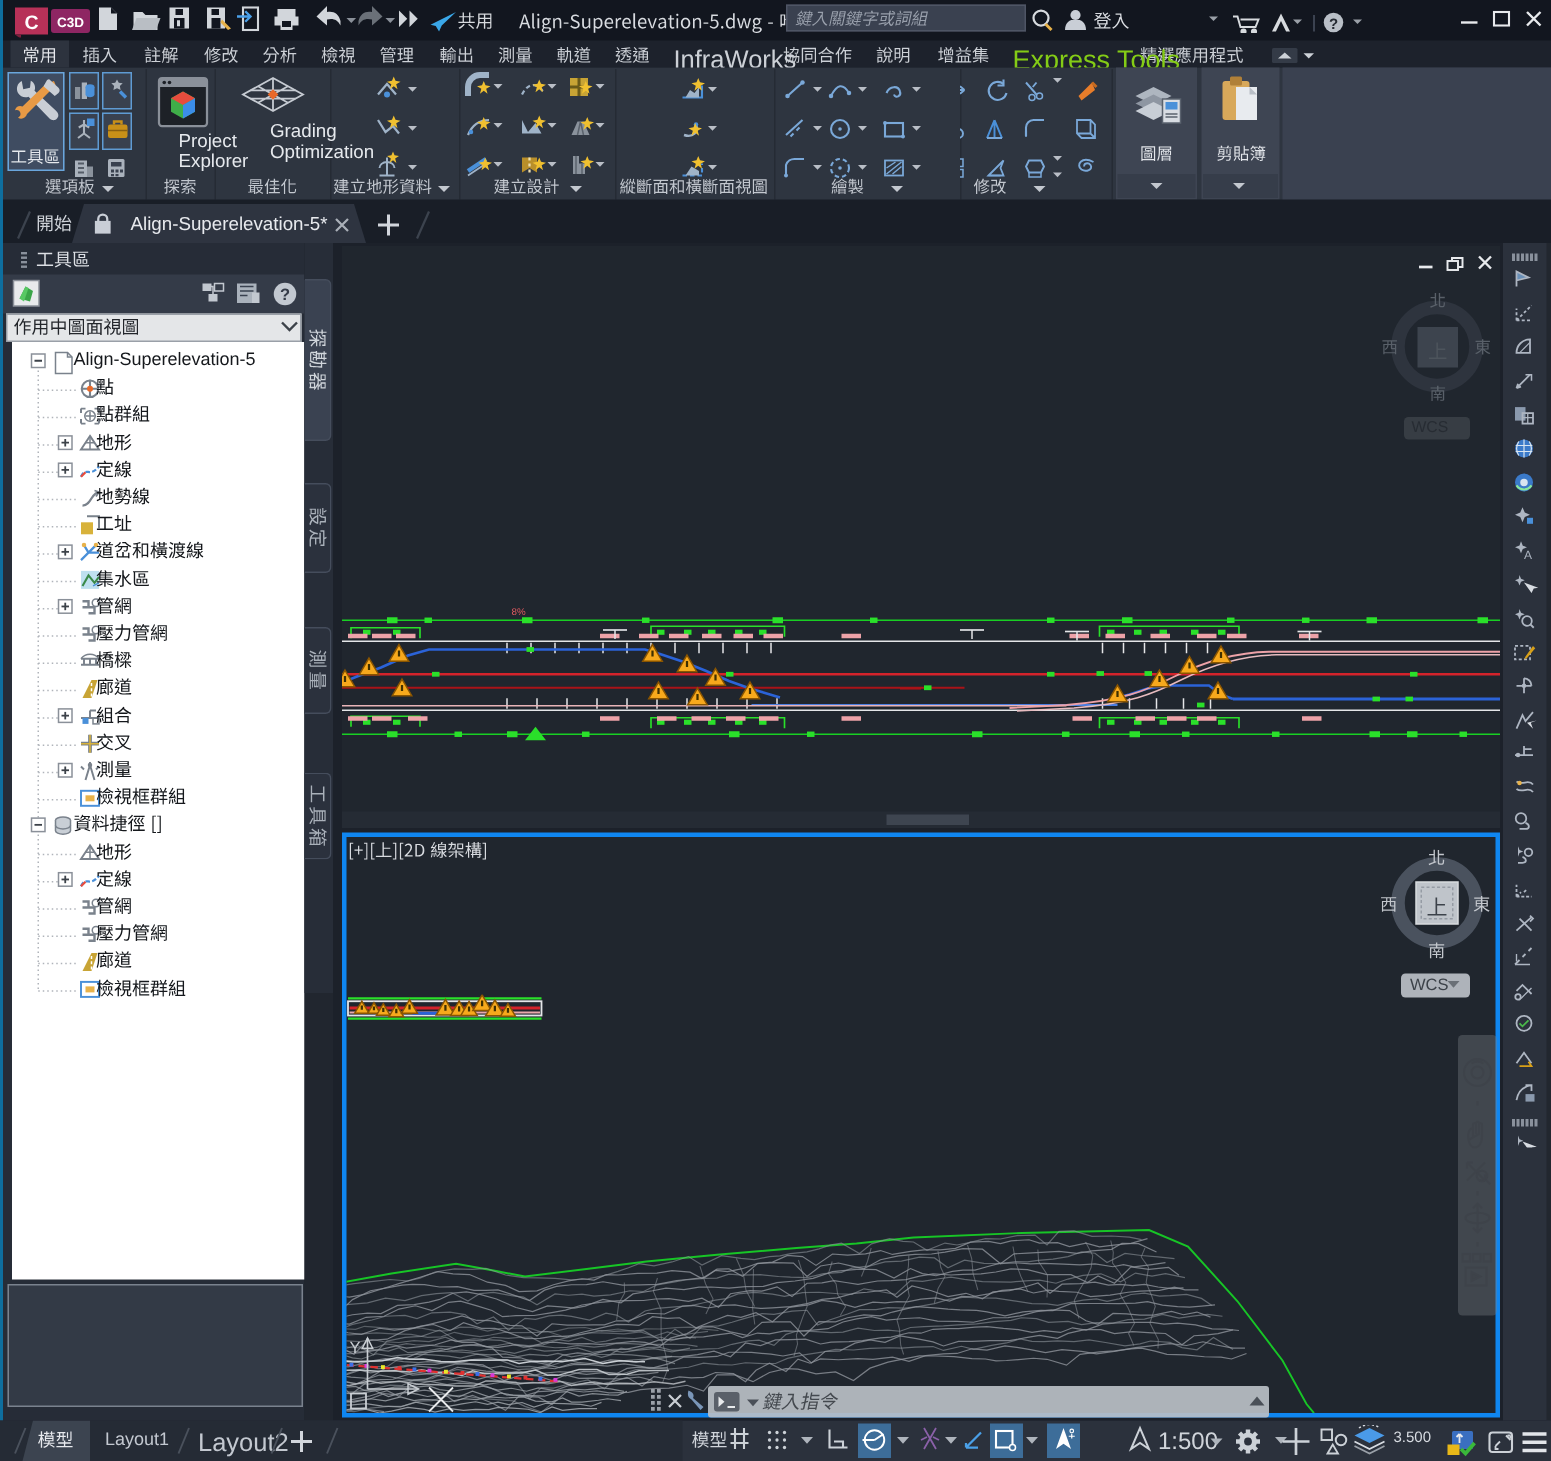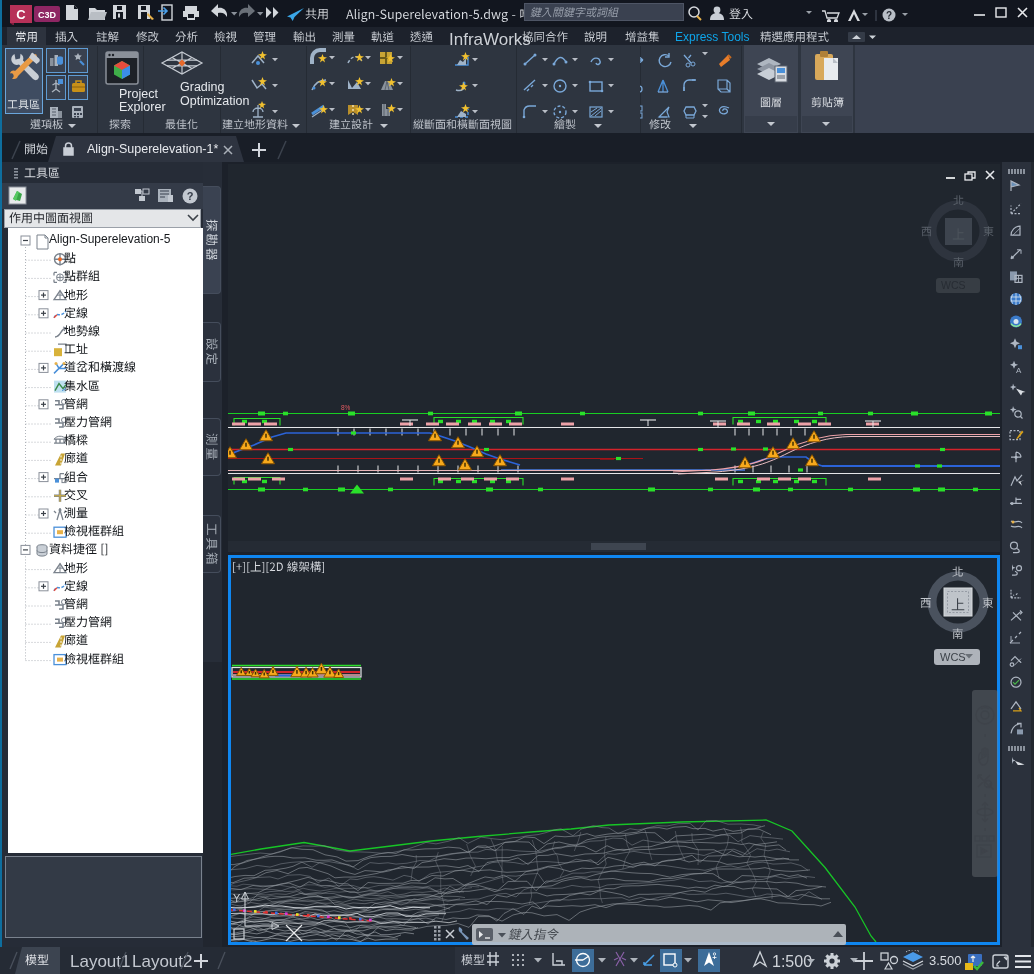--- a/index.html
+++ b/index.html
@@ -122,21 +122,21 @@
 <svg class="ab " style="left:584px;top:30px" width="27" height="14" viewBox="0 -10.1 27 12.2">
       <path fill="#ccd0d6" d="M0.9 -6.2L0.9 -5.5L4.1 -5.5L4.1 -6.2ZM0.9 -4.7L0.9 -4L4.1 -4L4.1 -4.7ZM0.5 -7.7L0.5 -7L4.5 -7L4.5 -7.7ZM1.7 -9.4C2 -8.9 2.3 -8.2 2.4 -7.8L3.2 -8.1C3 -8.5 2.7 -9.1 2.4 -9.6ZM6.3 -5.8L9.1 -5.8L9.1 -3.9L6.3 -3.9ZM8 -9.2C8.9 -8.2 9.9 -6.9 10.4 -6L11.1 -6.5C10.6 -7.3 9.5 -8.6 8.6 -9.6ZM0.9 -3.1L0.9 0.8L1.7 0.8L1.7 0.2L4.2 0.2L4.2 -3.1ZM1.7 -2.4L3.4 -2.4L3.4 -0.5L1.7 -0.5ZM6.3 -9.5C5.9 -8.4 5.1 -7.3 4.2 -6.5C4.4 -6.4 4.7 -6.1 4.9 -5.9C5.1 -6.1 5.2 -6.3 5.4 -6.5L5.4 -3.1L6.4 -3.1C6.3 -1.6 5.9 -0.4 4.3 0.3C4.5 0.5 4.8 0.8 4.9 1C6.6 0.1 7.1 -1.3 7.3 -3.1L8.2 -3.1L8.2 -0.4C8.2 0.5 8.4 0.7 9.2 0.7C9.3 0.7 9.9 0.7 10.1 0.7C10.8 0.7 11 0.4 11.1 -1.1C10.8 -1.1 10.5 -1.3 10.3 -1.4C10.3 -0.2 10.2 -0 10 -0C9.9 -0 9.4 -0 9.3 -0C9.1 -0 9 -0.1 9 -0.4L9 -3.1L9.9 -3.1L9.9 -6.5L5.5 -6.5C6.1 -7.3 6.7 -8.3 7.2 -9.3ZM15.4 -5.2L15.4 -2.9L13.2 -2.9L13.2 -5.2ZM15.4 -6L13.2 -6L13.2 -8.2L15.4 -8.2ZM12.4 -9L12.4 -1L13.2 -1L13.2 -2.1L16.2 -2.1L16.2 -9ZM21.3 -8.4L21.3 -6.4L18.1 -6.4L18.1 -8.4ZM17.3 -9.2L17.3 -5.1C17.3 -3.3 17.1 -1.1 15.1 0.4C15.3 0.5 15.6 0.8 15.7 1C17.1 -0 17.7 -1.4 17.9 -2.8L21.3 -2.8L21.3 -0.2C21.3 -0 21.2 0.1 21 0.1C20.8 0.1 20.1 0.1 19.4 0C19.5 0.3 19.6 0.7 19.7 0.9C20.7 0.9 21.3 0.9 21.7 0.7C22 0.6 22.2 0.3 22.2 -0.2L22.2 -9.2ZM21.3 -5.6L21.3 -3.6L18 -3.6C18.1 -4.1 18.1 -4.6 18.1 -5.1L18.1 -5.6Z"></path>
     </svg>
 <svg class="ab " style="left:625px;top:30px" width="38" height="14" viewBox="0 -10.1 38 12.2">
       <path fill="#ccd0d6" d="M5.4 -6.9C5.7 -6.3 6 -5.6 6.1 -5.2L6.7 -5.4C6.6 -5.9 6.2 -6.5 5.9 -7ZM8.8 -7C8.6 -6.5 8.2 -5.8 7.9 -5.4L8.4 -5.2C8.7 -5.6 9.1 -6.2 9.4 -6.8ZM0.5 -1.5L0.7 -0.6C1.7 -1 2.9 -1.5 4 -1.9L3.8 -2.7L2.7 -2.3L2.7 -6L3.8 -6L3.8 -6.9L2.7 -6.9L2.7 -9.5L1.9 -9.5L1.9 -6.9L0.6 -6.9L0.6 -6L1.9 -6L1.9 -2ZM5.1 -9.3C5.4 -8.9 5.7 -8.3 5.9 -8L6.7 -8.4C6.5 -8.7 6.1 -9.2 5.8 -9.6ZM4.3 -8L4.3 -4.2L10.4 -4.2L10.4 -8L8.9 -8C9.2 -8.4 9.5 -8.9 9.8 -9.4L8.9 -9.7C8.7 -9.2 8.3 -8.5 8 -8ZM5 -7.4L7 -7.4L7 -4.8L5 -4.8ZM7.7 -7.4L9.7 -7.4L9.7 -4.8L7.7 -4.8ZM5.7 -1.2L9.1 -1.2L9.1 -0.3L5.7 -0.3ZM5.7 -1.8L5.7 -2.8L9.1 -2.8L9.1 -1.8ZM4.9 -3.4L4.9 0.9L5.7 0.9L5.7 0.3L9.1 0.3L9.1 0.9L9.9 0.9L9.9 -3.4ZM18.3 -5.5C19.5 -5 21 -4.3 21.8 -3.9L22.2 -4.6C21.4 -5 19.9 -5.7 18.7 -6.1ZM15.5 -6.1C14.8 -5.5 13.3 -4.7 12.3 -4.3C12.5 -4.2 12.7 -3.9 12.8 -3.7C13.8 -4.2 15.3 -5 16.1 -5.7ZM13.5 -3.8L13.5 -0.2L12 -0.2L12 0.6L22.5 0.6L22.5 -0.2L21.1 -0.2L21.1 -3.8ZM14.3 -0.2L14.3 -3.1L15.7 -3.1L15.7 -0.2ZM16.5 -0.2L16.5 -3.1L18 -3.1L18 -0.2ZM18.8 -0.2L18.8 -3.1L20.3 -3.1L20.3 -0.2ZM19.7 -9.7C19.4 -9 18.9 -8.2 18.5 -7.6L19.1 -7.4L15.4 -7.4L16 -7.7C15.8 -8.2 15.3 -9 14.8 -9.6L14.1 -9.3C14.5 -8.7 15 -7.9 15.2 -7.4L12.2 -7.4L12.2 -6.6L22.3 -6.6L22.3 -7.4L19.2 -7.4C19.7 -7.9 20.1 -8.7 20.6 -9.4ZM26.8 -1.3C26.1 -0.8 24.6 -0.3 23.5 -0.1C23.6 0 23.9 0.3 24 0.6C25.2 0.3 26.7 -0.3 27.5 -1ZM29.8 -0.8C31 -0.4 32.5 0.1 33.3 0.5L33.8 -0.2C33 -0.5 31.4 -1 30.3 -1.4ZM28.3 -3.4L28.3 -2.6L23.6 -2.6L23.6 -1.9L28.3 -1.9L28.3 0.9L29.2 0.9L29.2 -1.9L33.9 -1.9L33.9 -2.6L29.2 -2.6L29.2 -3.4ZM28.6 -6.3L28.6 -5.6L25.8 -5.6L25.8 -6.3ZM28.3 -9.5C28.5 -9.2 28.7 -8.8 28.8 -8.4L26.3 -8.4C26.5 -8.8 26.7 -9.2 26.9 -9.5L26 -9.7C25.5 -8.7 24.6 -7.4 23.3 -6.4C23.5 -6.3 23.8 -6 24 -5.9C24.3 -6.2 24.7 -6.5 25 -6.8L25 -3.1L25.8 -3.1L25.8 -3.5L33.6 -3.5L33.6 -4.2L29.5 -4.2L29.5 -5L32.8 -5L32.8 -5.6L29.5 -5.6L29.5 -6.3L32.7 -6.3L32.7 -7L29.5 -7L29.5 -7.7L33.2 -7.7L33.2 -8.4L29.8 -8.4C29.6 -8.8 29.4 -9.3 29.1 -9.7ZM28.6 -7L25.8 -7L25.8 -7.7L28.6 -7.7ZM28.6 -5L28.6 -4.2L25.8 -4.2L25.8 -5Z"></path>
     </svg>
 <svg class="ab " style="left:760px;top:30px" width="73" height="14" viewBox="0 -10.1 73 12.2">
       <path fill="#ccd0d6" d="M1.5 -4.3C1.3 -3.3 0.8 -2 0.3 -1.3C0.4 -1.1 0.6 -0.7 0.7 -0.5C1.3 -1.3 1.8 -2.9 2.1 -4.1ZM3.6 -4.3L3.1 -4C3.3 -3.5 4 -2.2 4.1 -1.6L4.7 -2.2C4.6 -2.6 3.8 -4 3.6 -4.3ZM0.6 -8.8C0.8 -8 1.1 -6.9 1.2 -6.3L1.8 -6.5C1.7 -7.1 1.5 -8.1 1.2 -8.9ZM3.9 -8.9C3.8 -8.2 3.4 -7.1 3.2 -6.4L3.7 -6.2C4 -6.8 4.4 -7.8 4.7 -8.6ZM0.5 -5.8L0.5 -5L2.2 -5L2.2 0.9L3 0.9L3 -5L4.4 -5L4.4 -5.8L3 -5.8L3 -9.6L2.2 -9.6L2.2 -5.8ZM7.4 -9.7L7.4 -8.7L4.7 -8.7L4.7 -8.1L7.4 -8.1L7.4 -7.3L5 -7.3L5 -6.7L7.4 -6.7L7.4 -5.9L4.6 -5.9L4.6 -5.3L11 -5.3L11 -5.9L8.2 -5.9L8.2 -6.7L10.7 -6.7L10.7 -7.3L8.2 -7.3L8.2 -8.1L10.9 -8.1L10.9 -8.7L8.2 -8.7L8.2 -9.7ZM9.6 -2.4L9.6 -1.6L6 -1.6C6.1 -1.9 6.1 -2.2 6.1 -2.4ZM9.6 -3.1L6.1 -3.1L6.1 -3.9L9.6 -3.9ZM5.3 -4.6L5.3 -2.5C5.3 -1.5 5.2 -0.4 4.5 0.5C4.7 0.6 5 0.9 5.1 1.1C5.6 0.5 5.8 -0.2 6 -1L9.6 -1L9.6 0C9.6 0.1 9.5 0.2 9.4 0.2C9.2 0.2 8.8 0.2 8.2 0.2C8.3 0.4 8.5 0.7 8.5 0.9C9.2 0.9 9.7 0.9 10 0.8C10.3 0.7 10.4 0.4 10.4 0L10.4 -4.6ZM19.3 -1.9C20.1 -1.5 21 -0.9 21.4 -0.5L22.2 -0.9C21.7 -1.3 20.7 -1.9 19.8 -2.3ZM17.3 -2.3C16.8 -1.8 15.9 -1.3 15.1 -1C15.3 -0.9 15.6 -0.6 15.8 -0.5C16.6 -0.8 17.5 -1.4 18.1 -2ZM12.3 -9.2C12.8 -8.6 13.4 -7.8 13.7 -7.4L14.4 -7.8C14.1 -8.3 13.4 -9 12.9 -9.6ZM19.6 -5.6L19.6 -4.8L17.8 -4.8L17.8 -5.6L17 -5.6L17 -4.8L15.4 -4.8L15.4 -4.1L17 -4.1L17 -3L14.9 -3L14.9 -2.3L22.4 -2.3L22.4 -3L20.4 -3L20.4 -4.1L22 -4.1L22 -4.8L20.4 -4.8L20.4 -5.6ZM17.8 -4.1L19.6 -4.1L19.6 -3L17.8 -3ZM15.3 -5.5C15.5 -5.6 15.8 -5.7 18.4 -6.1C18.4 -6.3 18.4 -6.6 18.5 -6.8L16 -6.4L16 -7.3L18.3 -7.3L18.3 -9.2L15.3 -9.2L15.3 -6.8C15.3 -6.4 15.1 -6.3 15 -6.2C15.1 -6 15.2 -5.7 15.3 -5.5ZM16 -8.6L17.6 -8.6L17.6 -7.9L16 -7.9ZM18.9 -9.2L18.9 -6.9C18.9 -6.1 19.1 -5.8 19.9 -5.8C20.1 -5.8 21.3 -5.8 21.6 -5.8C21.9 -5.8 22.2 -5.8 22.3 -5.9C22.3 -6 22.3 -6.3 22.3 -6.5C22.1 -6.4 21.7 -6.4 21.5 -6.4C21.3 -6.4 20.2 -6.4 20 -6.4C19.7 -6.4 19.7 -6.5 19.7 -6.8L19.7 -7.2L22.1 -7.2L22.1 -9.2ZM19.7 -8.6L21.3 -8.6L21.3 -7.8L19.7 -7.8ZM12.2 -3.3C12.3 -3.4 12.6 -3.4 12.9 -3.4L13.9 -3.4C13.6 -1.7 12.8 -0.4 11.8 0.4C12 0.5 12.3 0.8 12.4 0.9C13 0.5 13.4 -0 13.8 -0.8C14.7 0.5 16.2 0.7 18.6 0.7C19.8 0.7 21.3 0.7 22.4 0.7C22.4 0.4 22.5 0 22.7 -0.2C21.5 -0.1 19.8 -0 18.6 -0C16.4 -0 14.9 -0.2 14.2 -1.5C14.4 -2.2 14.7 -3 14.8 -4L14.4 -4.2L14.2 -4.1L13.1 -4.1C13.7 -4.9 14.4 -6.2 14.8 -6.8L14.2 -7.1L14 -7L12 -7L12 -6.3L13.6 -6.3C13.2 -5.6 12.6 -4.6 12.4 -4.4C12.3 -4.2 12.1 -4.1 11.9 -4C12 -3.9 12.2 -3.5 12.2 -3.3ZM27.7 -1.8L27.7 -0.2C27.7 0.6 28 0.8 29 0.8C29.2 0.8 30.7 0.8 30.9 0.8C31.7 0.8 31.9 0.6 32 -0.6C31.8 -0.6 31.5 -0.7 31.3 -0.9C31.3 0 31.2 0.1 30.8 0.1C30.5 0.1 29.3 0.1 29.1 0.1C28.6 0.1 28.5 0.1 28.5 -0.2L28.5 -1.8ZM28.7 -2.1C29.4 -1.8 30.2 -1.3 30.6 -0.9L31.2 -1.5C30.7 -1.8 29.9 -2.3 29.2 -2.6ZM31.6 -1.6C32.3 -1 33 -0 33.3 0.6L34 0.3C33.7 -0.4 32.9 -1.3 32.3 -2ZM26.3 -1.8C26.1 -1.1 25.6 -0.3 25 0.2L25.7 0.6C26.4 0.1 26.8 -0.8 27 -1.6ZM30.8 -5.2L30.8 -4.6L29 -4.6L29 -5.2ZM30.4 -7.8C30.6 -7.5 30.8 -7.2 31 -6.9L29.2 -6.9C29.4 -7.2 29.5 -7.5 29.7 -7.8L28.9 -8C28.5 -7 27.8 -6 27.1 -5.3L27.1 -6.5C27.4 -6.9 27.6 -7.3 27.8 -7.7L27.1 -7.9C26.6 -6.9 25.9 -5.9 25 -5.2L25 -5.3L25 -8L33.9 -8L33.9 -8.8L29.8 -8.8C29.6 -9.1 29.3 -9.5 29.1 -9.9L28.3 -9.6C28.5 -9.4 28.7 -9.1 28.9 -8.8L24.3 -8.8L24.3 -5.3C24.3 -3.6 24.2 -1.3 23.3 0.4C23.5 0.5 23.9 0.8 24 0.9C24.9 -0.8 25 -3.2 25 -5C25.2 -4.9 25.4 -4.7 25.5 -4.6C25.8 -4.8 26.1 -5.2 26.3 -5.5L26.3 -2.5L27.1 -2.5L27.1 -5.3C27.3 -5.2 27.6 -4.9 27.7 -4.8C27.9 -5 28.1 -5.3 28.3 -5.5L28.3 -2.5L29 -2.5L29 -2.8L33.8 -2.8L33.8 -3.4L31.6 -3.4L31.6 -4.1L33.3 -4.1L33.3 -4.6L31.6 -4.6L31.6 -5.2L33.3 -5.2L33.3 -5.7L31.6 -5.7L31.6 -6.3L33.6 -6.3L33.6 -6.9L31.4 -6.9L31.7 -7C31.6 -7.3 31.3 -7.7 31 -8ZM30.8 -5.7L29 -5.7L29 -6.3L30.8 -6.3ZM30.8 -4.1L30.8 -3.4L29 -3.4L29 -4.1ZM36.3 -8.9L36.3 -4.7C36.3 -3.1 36.1 -1 34.9 0.4C35.1 0.5 35.4 0.8 35.5 1C36.4 0 36.8 -1.3 37 -2.6L39.9 -2.6L39.9 0.8L40.7 0.8L40.7 -2.6L43.8 -2.6L43.8 -0.3C43.8 -0 43.8 0 43.5 0C43.3 0 42.5 0.1 41.7 0C41.8 0.3 42 0.6 42 0.9C43.1 0.9 43.8 0.9 44.2 0.7C44.6 0.6 44.7 0.3 44.7 -0.3L44.7 -8.9ZM37.1 -8L39.9 -8L39.9 -6.2L37.1 -6.2ZM43.8 -8L43.8 -6.2L40.7 -6.2L40.7 -8ZM37.1 -5.4L39.9 -5.4L39.9 -3.4L37.1 -3.4C37.1 -3.9 37.1 -4.3 37.1 -4.7ZM43.8 -5.4L43.8 -3.4L40.7 -3.4L40.7 -5.4ZM52 -8.3L55.5 -8.3L55.5 -6.2L52 -6.2ZM51.2 -9.1L51.2 -5.4L56.4 -5.4L56.4 -9.1ZM56 -5C54.8 -4.6 52.6 -4.4 50.8 -4.3C50.9 -4.1 51 -3.8 51 -3.6C51.8 -3.7 52.6 -3.7 53.3 -3.8L53.3 -2.4L51.1 -2.4L51.1 -1.7L53.3 -1.7L53.3 -0.1L50.4 -0.1L50.4 0.6L57 0.6L57 -0.1L54.2 -0.1L54.2 -1.7L56.5 -1.7L56.5 -2.4L54.2 -2.4L54.2 -3.9C55.1 -4 55.9 -4.2 56.6 -4.3ZM50.2 -9.5C49.3 -9.1 47.8 -8.8 46.5 -8.6C46.6 -8.4 46.7 -8.1 46.7 -7.9C47.3 -8 47.9 -8.1 48.4 -8.2L48.4 -6.4L46.6 -6.4L46.6 -5.6L48.3 -5.6C47.9 -4.3 47.1 -2.8 46.3 -2C46.5 -1.8 46.7 -1.4 46.8 -1.2C47.4 -1.9 48 -3 48.4 -4.2L48.4 0.9L49.3 0.9L49.3 -4.1C49.7 -3.6 50.1 -3 50.3 -2.6L50.9 -3.3C50.6 -3.6 49.6 -4.6 49.3 -4.9L49.3 -5.6L50.7 -5.6L50.7 -6.4L49.3 -6.4L49.3 -8.4C49.8 -8.5 50.4 -8.7 50.8 -8.8ZM65.7 -9.1C66.3 -8.7 67 -8.1 67.3 -7.6L67.9 -8.2C67.6 -8.6 66.8 -9.2 66.2 -9.6ZM64 -9.6C64 -8.9 64 -8.2 64.1 -7.5L58.1 -7.5L58.1 -6.7L64.1 -6.7C64.4 -2.4 65.4 0.9 67.3 0.9C68.1 0.9 68.5 0.4 68.6 -1.7C68.4 -1.7 68.1 -1.9 67.9 -2.1C67.8 -0.6 67.7 0 67.3 0C66.2 0 65.3 -2.8 65 -6.7L68.4 -6.7L68.4 -7.5L65 -7.5C64.9 -8.2 64.9 -8.9 64.9 -9.6ZM58.2 -0.3L58.5 0.6C59.9 0.3 62 -0.2 64 -0.7L63.9 -1.5L61.5 -0.9L61.5 -4.1L63.6 -4.1L63.6 -5L58.5 -5L58.5 -4.1L60.6 -4.1L60.6 -0.8Z"></path>
     </svg>
 <div class="ab" style="left:449px;top:30px;font-size:17px;color:#ccd0d6">InfraWorks</div>
-<div class="ab" style="left:675px;top:30px;font-size:12px;color:#0ea5e9">Express Tools</div>
+<div class="ab" style="left:675px;top:30px;font-size:18px;color:#84cc16">Express Tools</div>
 <svg class="ab" style="left:848px;top:31px;" width="30" height="12" viewBox="0 0 30 12">
       <rect x="0" y="1" width="17" height="10" rx="1" fill="#343b47"></rect>
       <path d="M4 8 l4.5 -4 l4.5 4 z" fill="#cdd2d8"></path>
       <path d="M21 4.5 l3.5 3.5 l3.5 -3.5 z" fill="#cdd2d8"></path>
     </svg>
 
 <div class="ab" style="left:2px;top:45px;width:1032px;height:89px;background:#2e3540"></div>
 <div class="ab" style="left:855px;top:45px;width:179px;height:89px;background:#3a4150"></div>
 <div class="ab" style="left:97px;top:46px;width:1px;height:87px;background:#252b34"></div>
 <div class="ab" style="left:143px;top:46px;width:1px;height:87px;background:#252b34"></div>
@@ -525,21 +525,21 @@
     </svg>
 <svg class="ab" style="left:48px;top:136px;" width="200" height="26" viewBox="0 0 200 26">
       <path d="M8 0 H188 L196 26 H0 Z" fill="#2e3440"></path>
     </svg>
 <svg class="ab" style="left:62px;top:142px;" width="12" height="14" viewBox="0 0 12 14">
       <g fill="none" stroke="#c9ced6" stroke-width="1.5">
         <rect x="2" y="6" width="9" height="7" fill="#c9ced6"></rect>
         <path d="M3.5 6 V4 a3 3 0 0 1 6 0 V6"></path>
       </g>
     </svg>
-<div class="ab" style="left:87px;top:142px;font-size:12.5px;color:#e8eaee">Align-Superelevation-1*</div>
+<div class="ab" style="left:87px;top:142px;font-size:12.5px;color:#e8eaee">Align-Superelevation-5*</div>
 <svg class="ab" style="left:221px;top:143px;" width="14" height="14" viewBox="0 0 14 14">
       <path d="M3 3 l8 8 M11 3 l-8 8" stroke="#aab0b8" stroke-width="1.5"></path>
     </svg>
 <svg class="ab" style="left:250px;top:141px;" width="18" height="18" viewBox="0 0 18 18">
       <path d="M9 2 v14 M2 9 h14" stroke="#d2d6dc" stroke-width="2"></path>
     </svg>
 <div class="ab" style="left:2px;top:162px;width:1032px;height:785px;background:#1c212a"></div>
 <div class="ab" style="left:2px;top:162px;width:201px;height:785px;background:#262c37"></div>
 <svg class="ab" style="left:12px;top:167px;" width="8" height="14" viewBox="0 0 8 14">
       <g fill="#8a919c">
@@ -1448,21 +1448,21 @@
 <div class="ab" style="left:0px;top:947px;width:455px;height:27px;background:#252b35"></div>
 <svg class="ab" style="left:4px;top:947px;" width="16" height="27" viewBox="0 0 16 27">
       <path d="M13 5 L6 22" stroke="#4a515c" stroke-width="1.3"></path>
     </svg>
 <svg class="ab" style="left:14px;top:947px;" width="50" height="27" viewBox="0 0 50 27">
       <path d="M8 0 H46 V27 H1 Z" fill="#3c4450"></path>
     </svg>
 <svg class="ab " style="left:25px;top:953px" width="28" height="14" viewBox="0 -10.6 28 12.7">
       <path fill="#e8eaee" d="M5.7 -5L9.9 -5L9.9 -4.1L5.7 -4.1ZM5.7 -6.5L9.9 -6.5L9.9 -5.7L5.7 -5.7ZM7.8 -1.1C8.9 -0.5 10.3 0.4 11 0.9L11.5 0.3C10.8 -0.3 9.4 -1.1 8.3 -1.6ZM4.9 -7.2L4.9 -3.5L7.3 -3.5C7.3 -3.1 7.2 -2.8 7.1 -2.5L4.1 -2.5L4.1 -1.7L6.9 -1.7C6.4 -0.8 5.5 -0.1 3.8 0.2C3.9 0.4 4.2 0.8 4.3 1C6.4 0.5 7.3 -0.4 7.8 -1.7L11.3 -1.7L11.3 -2.5L8 -2.5C8.1 -2.8 8.1 -3.1 8.2 -3.5L10.7 -3.5L10.7 -7.2ZM5.8 -10.1L5.8 -9.1L4.3 -9.1L4.3 -8.3L5.8 -8.3L5.8 -7.5L6.6 -7.5L6.6 -8.3L7.6 -8.3L7.6 -9.1L6.6 -9.1L6.6 -10.1ZM8 -9.1L8 -8.4L9 -8.4L9 -7.5L9.8 -7.5L9.8 -8.4L11.5 -8.4L11.5 -9.1L9.8 -9.1L9.8 -10.1L9 -10.1L9 -9.1ZM2.2 -10.1L2.2 -7.8L0.7 -7.8L0.7 -6.9L2.2 -6.9C1.8 -5.3 1.1 -3.4 0.4 -2.4C0.6 -2.2 0.8 -1.8 0.9 -1.5C1.4 -2.3 1.9 -3.6 2.2 -4.8L2.2 0.9L3.1 0.9L3.1 -5.2C3.4 -4.6 3.7 -3.9 3.9 -3.5L4.4 -4.1C4.2 -4.5 3.4 -6 3.1 -6.4L3.1 -6.9L4.4 -6.9L4.4 -7.8L3.1 -7.8L3.1 -10.1ZM19.6 -9.4L19.6 -5.4L20.4 -5.4L20.4 -9.4ZM21.9 -10L21.9 -4.6C21.9 -4.5 21.8 -4.4 21.6 -4.4C21.4 -4.4 20.8 -4.4 20.2 -4.4C20.3 -4.2 20.4 -3.9 20.5 -3.6C21.3 -3.6 21.9 -3.6 22.3 -3.8C22.6 -3.9 22.7 -4.1 22.7 -4.6L22.7 -10ZM16.7 -8.8L16.7 -7.1L15.2 -7.1L15.2 -7.2L15.2 -8.8ZM12.8 -7.1L12.8 -6.3L14.3 -6.3C14.1 -5.5 13.7 -4.7 12.7 -4.1C12.9 -4 13.2 -3.6 13.3 -3.5C14.5 -4.2 15 -5.3 15.1 -6.3L16.7 -6.3L16.7 -3.8L17.5 -3.8L17.5 -6.3L18.9 -6.3L18.9 -7.1L17.5 -7.1L17.5 -8.8L18.6 -8.8L18.6 -9.6L13.2 -9.6L13.2 -8.8L14.3 -8.8L14.3 -7.2L14.3 -7.1ZM17.6 -4L17.6 -2.7L13.8 -2.7L13.8 -1.8L17.6 -1.8L17.6 -0.3L12.6 -0.3L12.6 0.5L23.4 0.5L23.4 -0.3L18.5 -0.3L18.5 -1.8L22.2 -1.8L22.2 -2.7L18.5 -2.7L18.5 -4Z"></path>
     </svg>
-<div class="ab" style="left:70px;top:952px;font-size:17px;color:#c3c8d0">Layout1</div>
+<div class="ab" style="left:70px;top:952px;font-size:12px;color:#c3c8d0">Layout1</div>
 <svg class="ab" style="left:113px;top:947px;" width="16" height="27" viewBox="0 0 16 27">
       <path d="M13 5 L6 22" stroke="#4a515c" stroke-width="1.3"></path>
     </svg>
 <div class="ab" style="left:132px;top:952px;font-size:17px;color:#c3c8d0">Layout2</div>
 <svg class="ab" style="left:175px;top:947px;" width="16" height="27" viewBox="0 0 16 27">
       <path d="M13 5 L6 22" stroke="#4a515c" stroke-width="1.3"></path>
     </svg>
 <svg class="ab" style="left:192px;top:952px;" width="18" height="18" viewBox="0 0 18 18">
       <path d="M9 2 v14 M2 9 h14" stroke="#d2d6dc" stroke-width="2"></path>
     </svg>
@@ -1530,21 +1530,21 @@
       <rect x="3" y="3" width="7" height="7" fill="none" stroke="#ccd1d7" stroke-width="1.3"></rect>
       <circle cx="16" cy="10" r="3.5" fill="none" stroke="#ccd1d7" stroke-width="1.3"></circle>
       <path d="M7 19 l3.5 -6 3.5 6 z" fill="none" stroke="#ccd1d7" stroke-width="1.2"></path>
     </svg>
 <svg class="ab" style="left:900px;top:950px;" width="26" height="22" viewBox="0 0 26 22">
 <path d="M13 2 l10 5 -10 5 -10 -5 z" fill="#4a9ae8"></path>
 <path d="M3 11 l10 5 10 -5" fill="none" stroke="#d8dce2" stroke-width="1.2"></path>
 <path d="M3 14 l10 5 10 -5" fill="none" stroke="#9aa0a8" stroke-width="1.2"></path>
 <path d="M6 2 a12 12 0 0 1 14 0" fill="none" stroke="#d8dce2" stroke-width="1" stroke-dasharray="1.5 1.5"></path>
     </svg>
-<div class="ab" style="left:929px;top:953px;font-size:13px;color:#d8dce2">3.500</div>
+<div class="ab" style="left:929px;top:953px;font-size:10px;color:#d8dce2">3.500</div>
 <svg class="ab" style="left:962px;top:950px;" width="26" height="24" viewBox="0 0 26 24">
 <rect x="6" y="4" width="14" height="12" rx="1" fill="#3a6fc0"></rect>
 <path d="M9 4 v-0 m2 8 l0 -6 m0 0 l-2 2 m2 -2 l2 2" stroke="#e8eaec" stroke-width="1.2" fill="none"></path>
 <rect x="3" y="13" width="8" height="7" fill="#e8b818"></rect>
 <path d="M12 16 l3 3 6 -7" stroke="#3ab83a" stroke-width="2.5" fill="none"></path>
     </svg>
 <svg class="ab" style="left:990px;top:951px;" width="22" height="22" viewBox="0 0 22 22">
       <rect x="3" y="4" width="15" height="13" rx="2" fill="none" stroke="#ccd1d7" stroke-width="1.4"></rect>
       <path d="M7 13 l-0 2 2 0 m-2 -2 l3 -3 m4 -4 l3 3 m0 -3 l-2 0 m2 0 l0 2" stroke="#ccd1d7" stroke-width="1.2" fill="none"></path>
     </svg>

